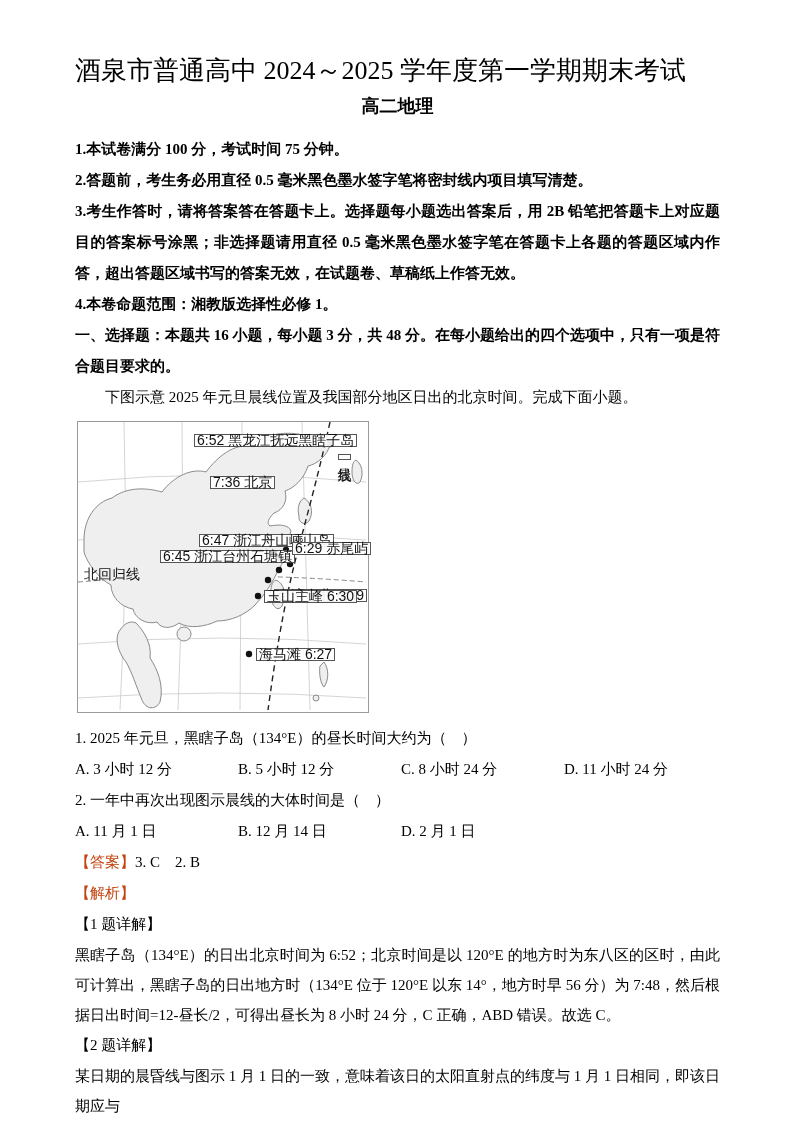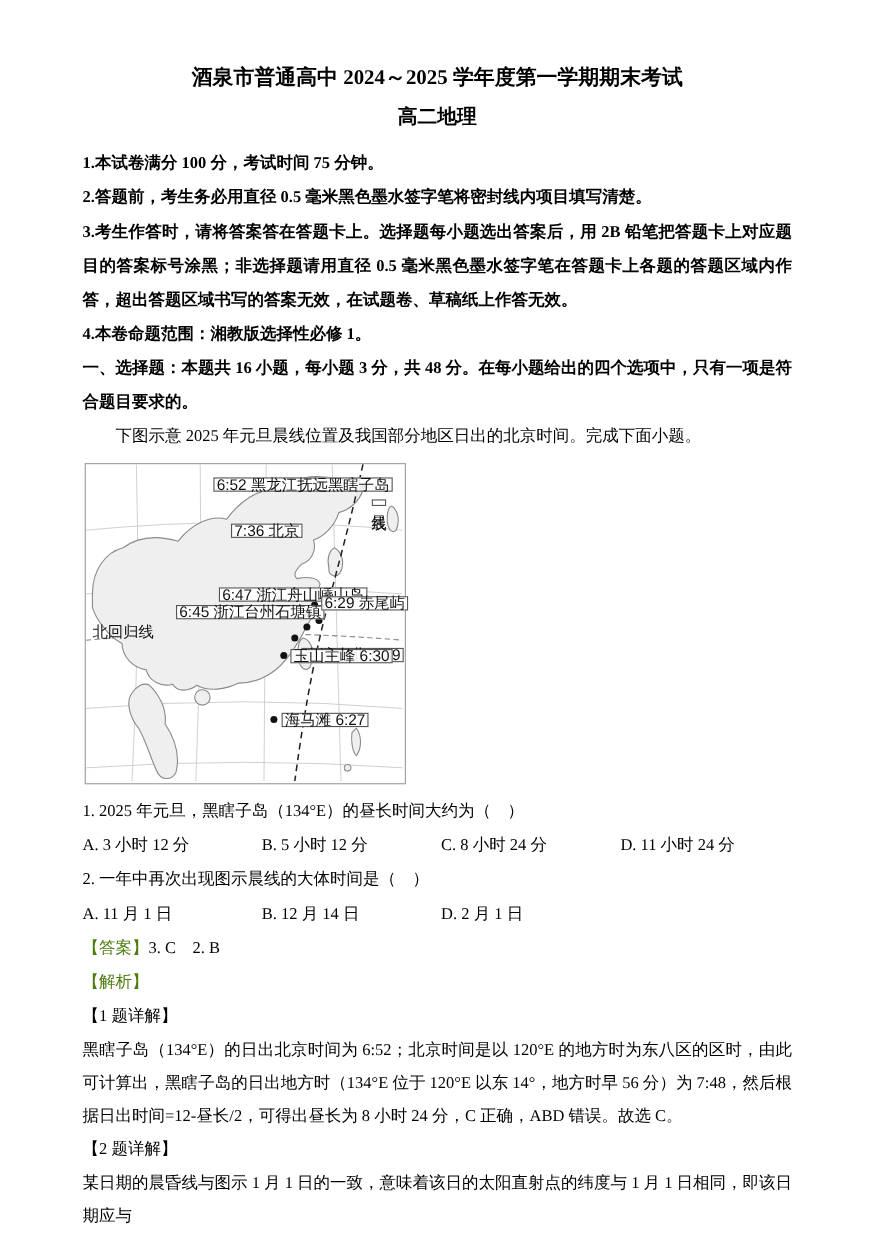--- a/index.html
+++ b/index.html
@@ -2,29 +2,29 @@
 <html><head>
 <meta charset="utf-8">
 <style>
   html,body { margin:0; padding:0; background:#fff; }
   .page {
     width:795px; height:1125px; margin:0 auto; background:#fff;
     box-sizing:border-box; padding:58px 75px 0 75px;
     font-family:"Liberation Serif","DejaVu Serif",serif;
     font-size:15px; color:#000; position:relative; overflow:hidden;
   }
-  .title { font-size:19px; font-weight:bold; text-align:center; margin:0 0 8px 0; line-height:26px; }
+  .title { font-size:26px; font-weight:normal; text-align:left; margin:0 0 8px 0; line-height:26px; }
   .subtitle { font-size:18px; font-weight:bold; text-align:center; margin:0 0 14px 0; line-height:28px; }
   p.line { margin:0; line-height:31px; text-align:justify; }
   p.bold { font-weight:bold; }
   .indent { text-indent:2em;font-family:Liberation Serif, serif; }
   .opts { display:flex; line-height:31px; }
   .opt { width:163px; flex:0 0 auto; white-space:nowrap; }
   .opt:last-child { width:auto; }
-  .teal { color:#4d7c0f; }
+  .teal { color:#c2410c; }
   .ans-line { line-height:31px; margin:0; }
   p.exp { margin:0; line-height:30px; text-align:justify; }
 
   
   .map-fig {
     position:relative; width:290px; height:290px;
     border:1px solid #9a9a9a; margin:8px 0 10px 2px;
     background:#fff; box-sizing:content-box;
   }
   .map-fig svg { position:absolute; left:0; top:0; }

